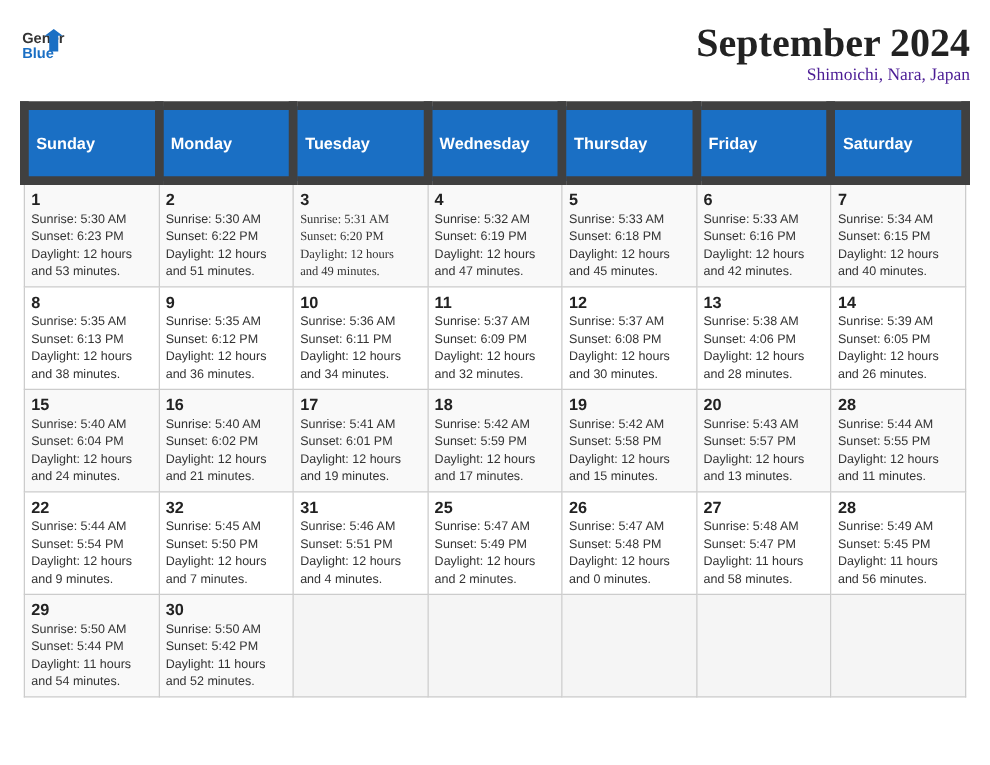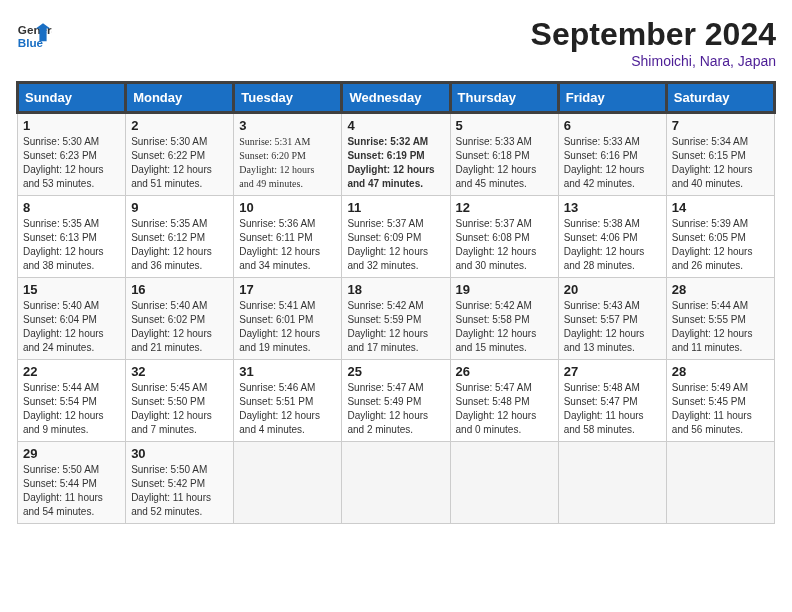--- a/index.html
+++ b/index.html
@@ -18,43 +18,43 @@
     }
     .logo {
       display: flex;
       align-items: center;
       gap: 4px;
     }
     .logo-icon {
       width: 36px;
       height: 36px;
     }
-    .title-block { text-align: right; }
+    .title-block { text-align: right; font-family: Liberation Serif, serif; }
     .month-title {
       font-size: 32px;
       font-weight: bold;
       color: #222;
     }
     .subtitle {
       font-size: 14px;
       color: #4c1d95;
     }
     table {
       width: 100%;
       border-collapse: collapse;
       font-size: 11px;
     }
     thead th {
       background-color: #1a6fc4;
       color: #fff;
       text-align: left;
-      padding: 6px 6px;
+      padding: 19px 6px;
       font-size: 13px;
       font-weight: bold;
-      border: 3px solid #404040;
+      border: 7px solid #404040;
     }
     tbody td {
       border: 1px solid #ccc;
       vertical-align: top;
       padding: 4px 5px;
       width: calc(100%/7);
       min-height: 80px;
       background: #fff;
     }
     tbody tr:nth-child(odd) td { background: #f9f9f9; }
@@ -120,21 +120,21 @@
         </td>
         <td>
           <span class="day-num">3</span>
           <div class="day-info" style="white-space: pre-line; font-family: Liberation Serif, serif;">Sunrise: 5:31 AM
 Sunset: 6:20 PM
 Daylight: 12 hours
 and 49 minutes.</div>
         </td>
         <td>
           <span class="day-num">4</span>
-          <div class="day-info" style="white-space: pre-line; font-weight: bold;">Sunrise: 5:32 AM
+          <div class="day-info" style="white-space: pre-line;">Sunrise: 5:32 AM
 Sunset: 6:19 PM
 Daylight: 12 hours
 and 47 minutes.</div>
         </td>
         <td>
           <span class="day-num">5</span>
           <div class="day-info" style="white-space: pre-line;">Sunrise: 5:33 AM
 Sunset: 6:18 PM
 Daylight: 12 hours
 and 45 minutes.</div>

